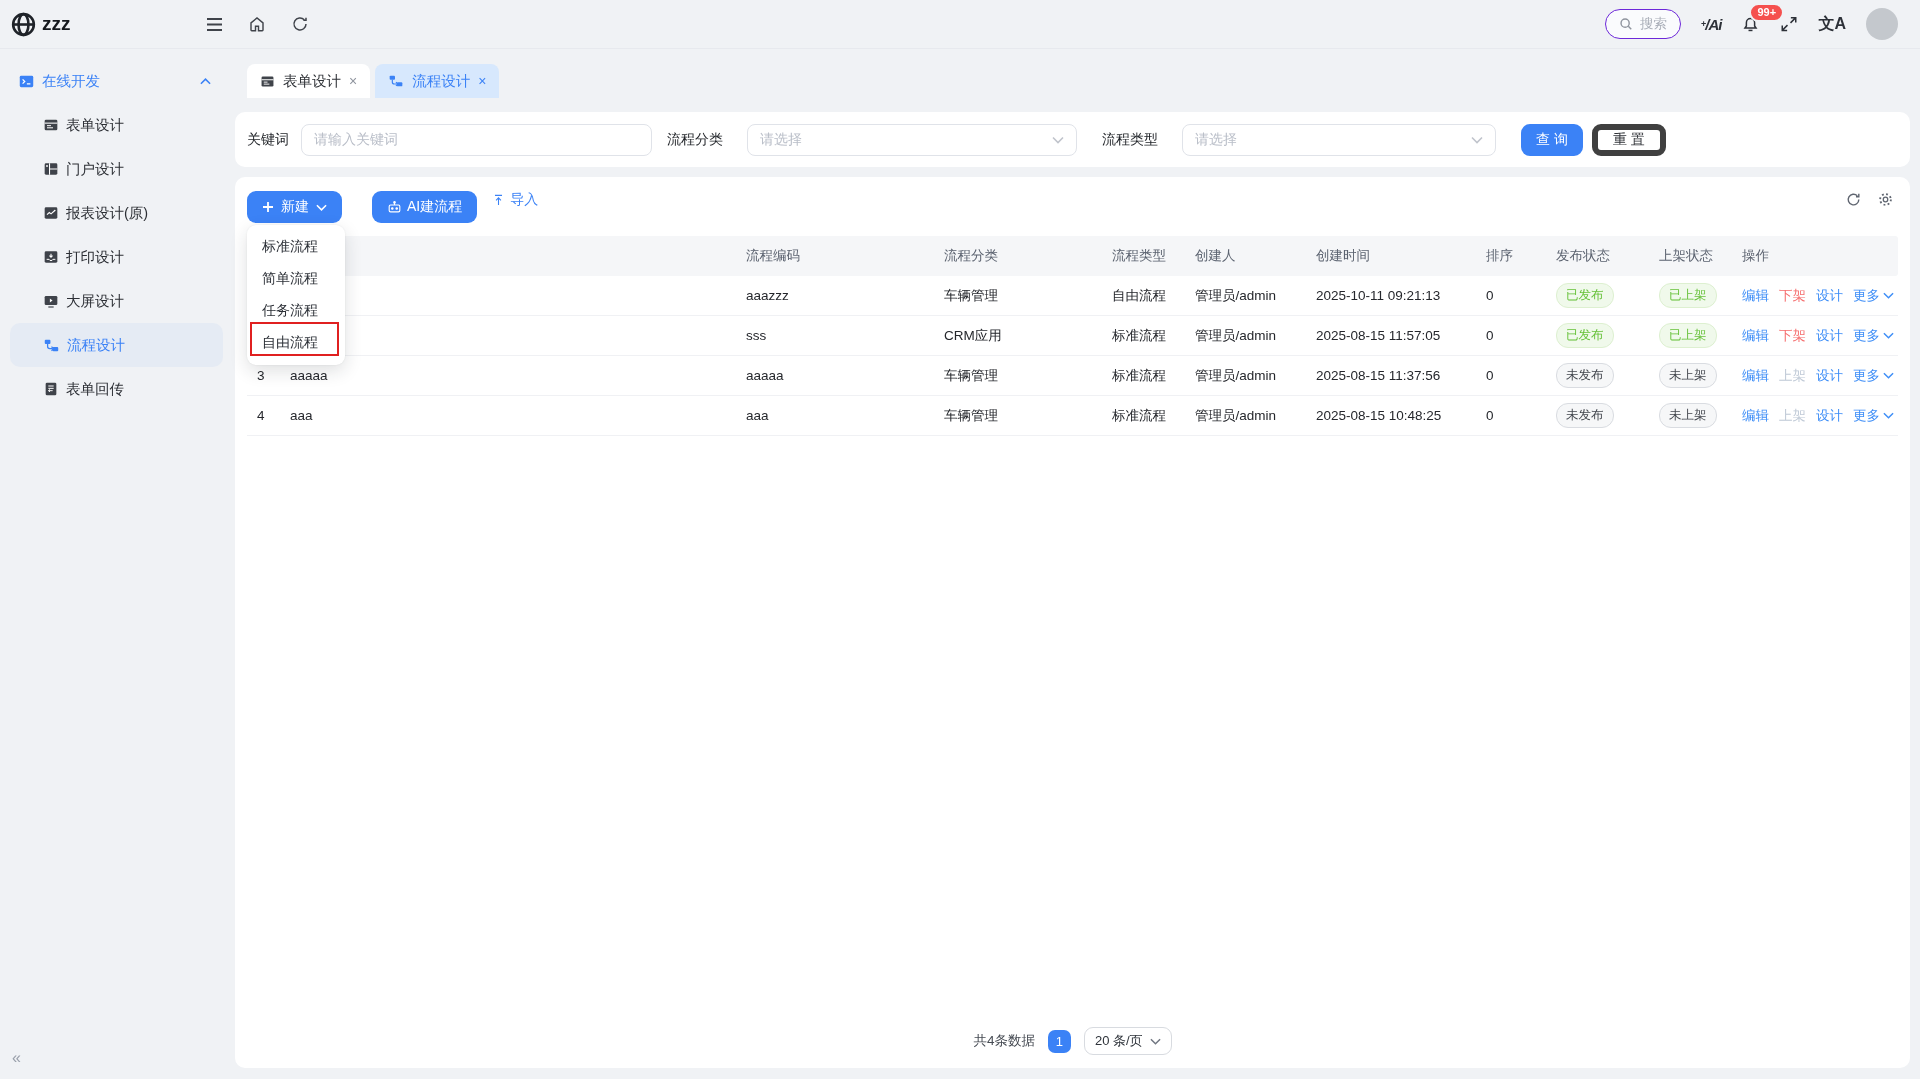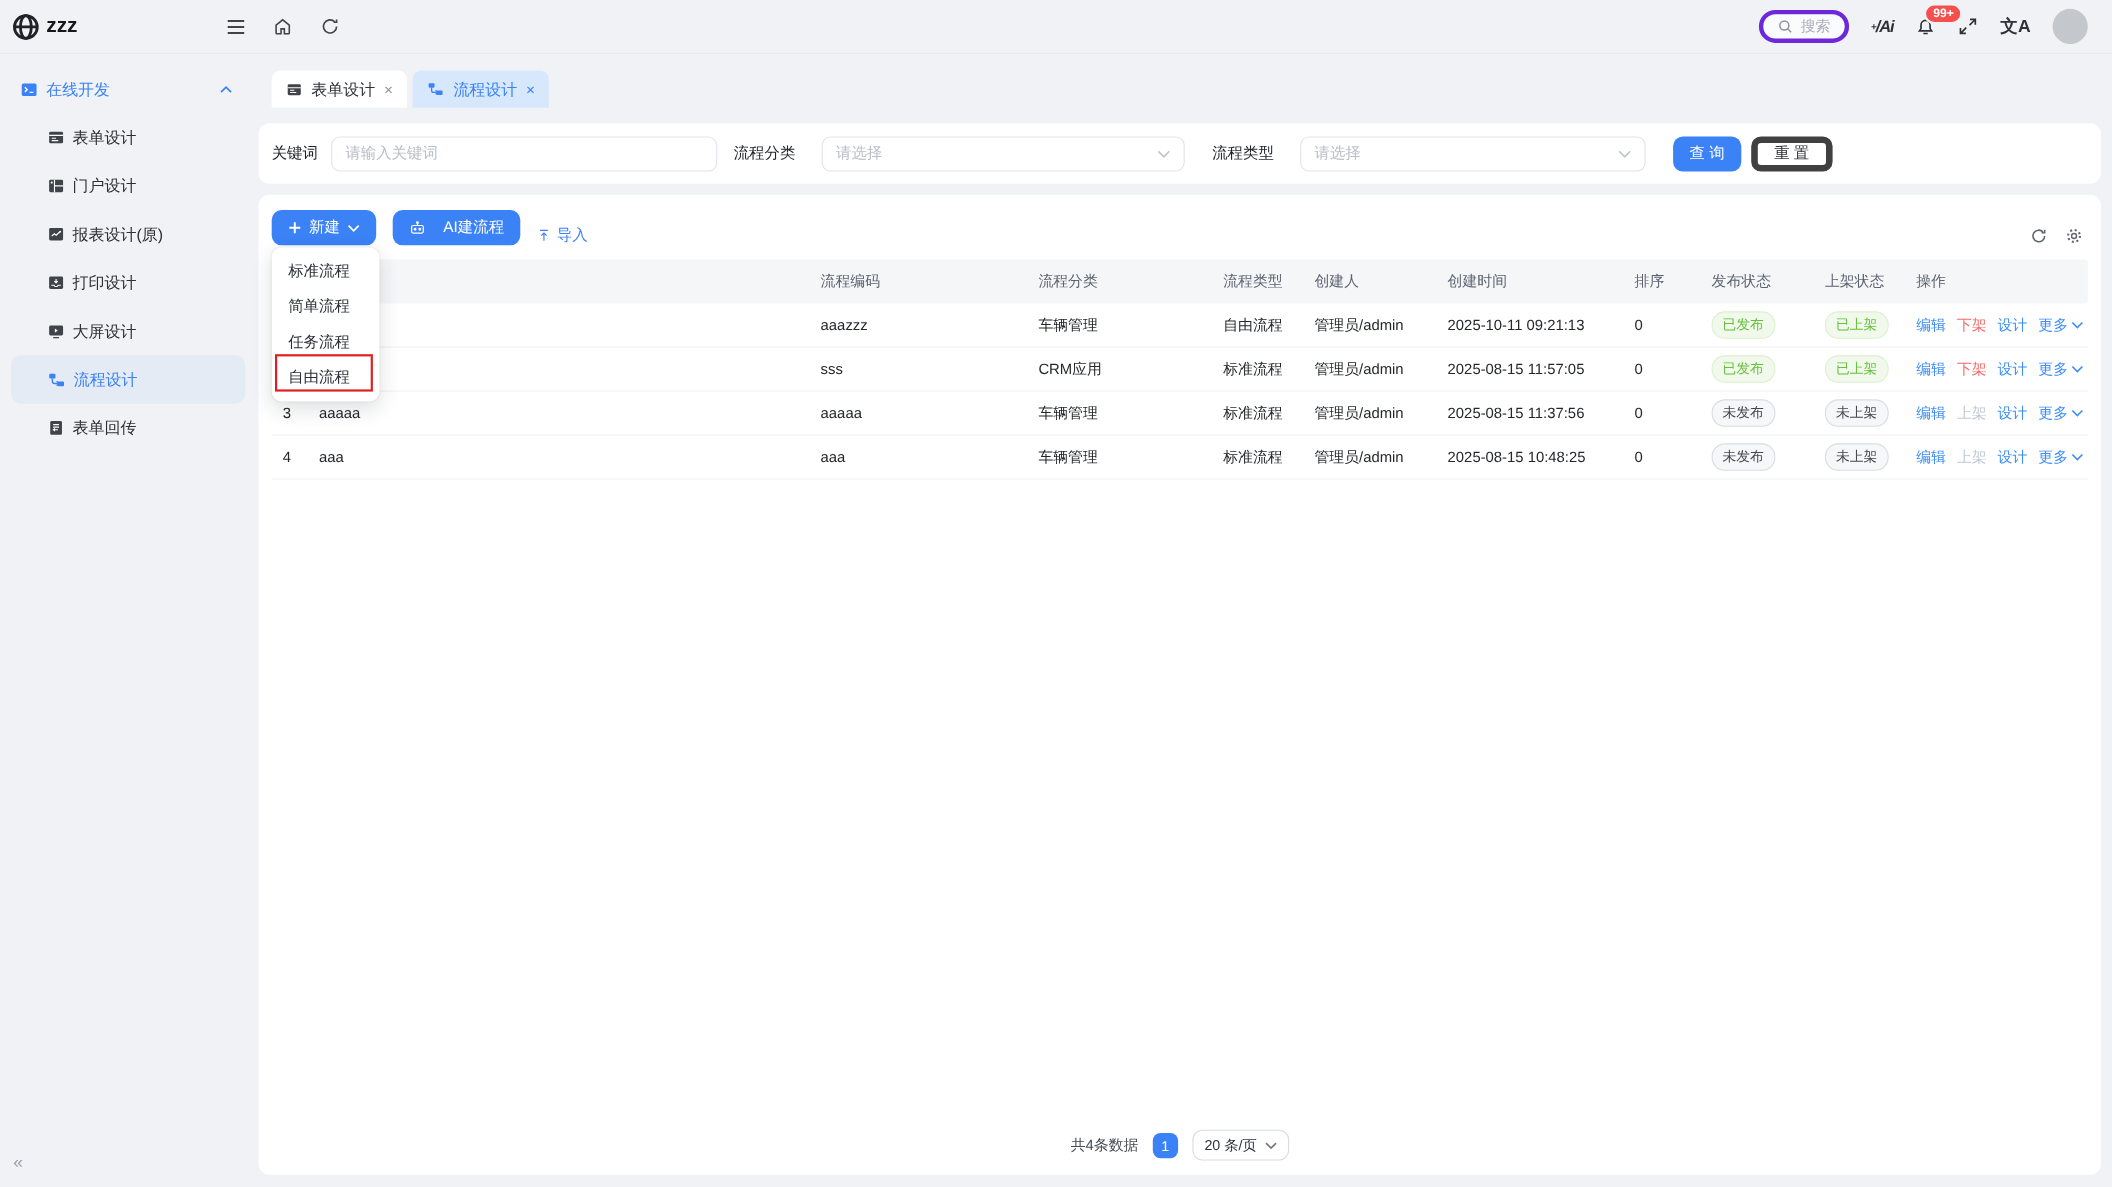--- a/index.html
+++ b/index.html
@@ -13,21 +13,21 @@
   
   .header { position:absolute; top:0; left:0; right:0; height:49px;
     display:flex; align-items:center; padding:0 22px 0 10px;
     border-bottom:1px solid #e7e9ee; }
   .brand { display:flex; align-items:center; gap:5px; width:196px; }
   .brand-name { font-size:19px; font-weight:bold; color:#15181d; }
   .hdr-icons { display:flex; align-items:center; gap:25px; color:#3f434a; }
   .icon-btn { cursor:pointer; display:flex; align-items:center; justify-content:center; }
   .hdr-right { margin-left:auto; display:flex; align-items:center; gap:20px; }
   .search-pill { height:30px; min-width:68px; border-radius:16px; background:#fafbfd;
-    border:4px solid #6d28d9; display:flex; align-items:center; gap:7px;
+    border:1px solid #6d28d9; display:flex; align-items:center; gap:7px;
     padding:0 13px; color:#a9aeb8; font-size:13.5px; }
   .ai-glyph { font-size:15px; font-weight:bold; color:#2d3138; font-style:italic; letter-spacing:-1px; }
   .ai-glyph sup { font-size:9px; font-style:normal; }
   .bell-wrap { position:relative;text-decoration:underline; }
   .num-badge { position:absolute; top:-12px; left:8px; background:#f5504e; color:#fff;
     font-size:11px; font-weight:bold; padding:1.5px 6px; border-radius:10px;
     border:2px solid #f0f2f5; font-style:normal; }
   .translate-glyph { font-size:16px; font-weight:bold; color:#2d3138; }
   .avatar { width:32px; height:32px; border-radius:50%; background:#c4c8cd; }
 
@@ -69,23 +69,23 @@
   .ml15 { margin-left:15px; } .ml25 { margin-left:25px; }
   .btn { height:32px; display:inline-flex; align-items:center; justify-content:center;
     border-radius:9px; font-size:14px; cursor:pointer; white-space:nowrap; }
   .btn-primary { background:#3b82f6; color:#fff; border:none; padding:0 15px; }
   .btn-plain { background:#fff; color:#2f3237; border:6px solid #404040; padding:0 15px; }
   .btn-search { margin-left:25px; }
   .btn-reset { margin-left:9px; }
 
   .main-panel { flex:1; margin:10px 10px 11px 2px; background:#fff; border-radius:10px;
     display:flex; flex-direction:column; min-height:0; }
-  .toolbar { flex:none; display:flex; align-items:flex-end; padding:14px 16px 13px 12px; }
+  .toolbar { flex:none; display:flex; align-items:flex-start; padding:14px 16px 13px 12px; }
   .btn-new { gap:7px; }
-  .btn-ai { margin-left:15px; gap:16px; }
+  .btn-ai { margin-left:30px; gap:5px; }
   .import-link { margin-left:15px; display:flex; align-items:center; gap:5px;
     color:#3b82f6; font-size:14px; cursor:pointer; }
   .tool-right { margin-left:auto; display:flex; align-items:center; gap:15px; color:#5f6570; }
 
   
   .table { margin:0 12px; flex:none; }
   .tgrid { display:grid;
     grid-template-columns:43px 456px 198px 168px 83px 121px 170px 70px 103px 83px 1fr;
     align-items:center; }
   .t-head { height:40px; background:#f5f6f8; border-radius:3px; color:#5c6370;

